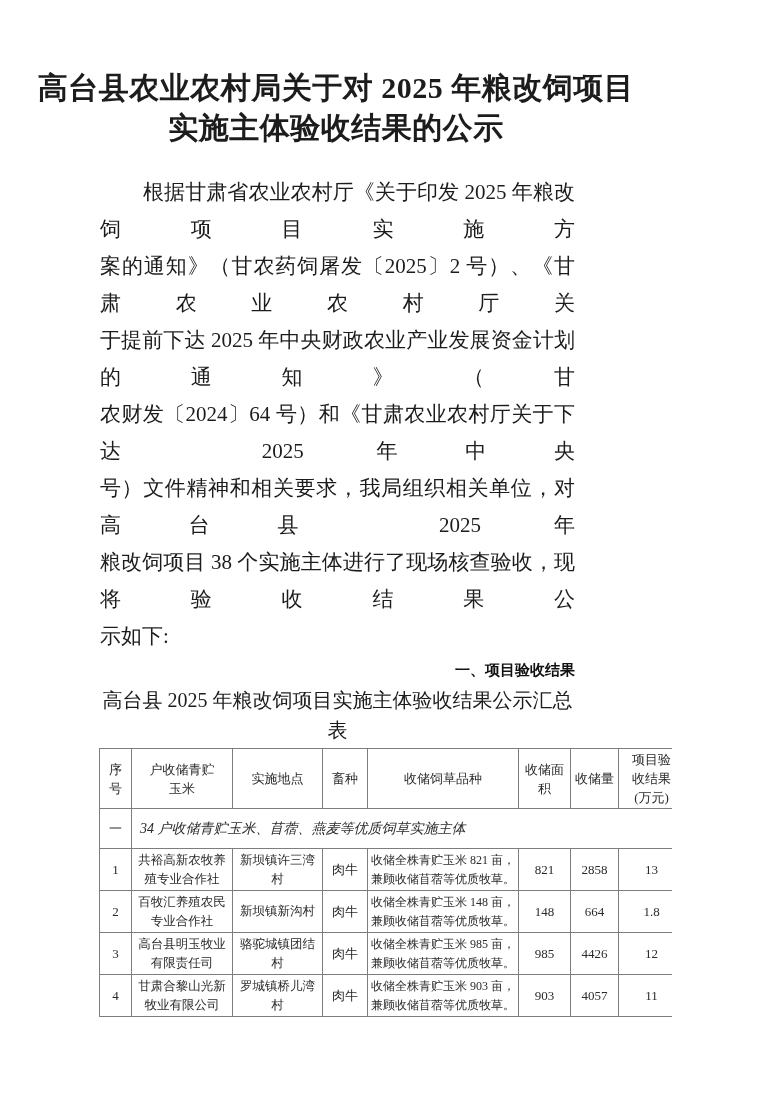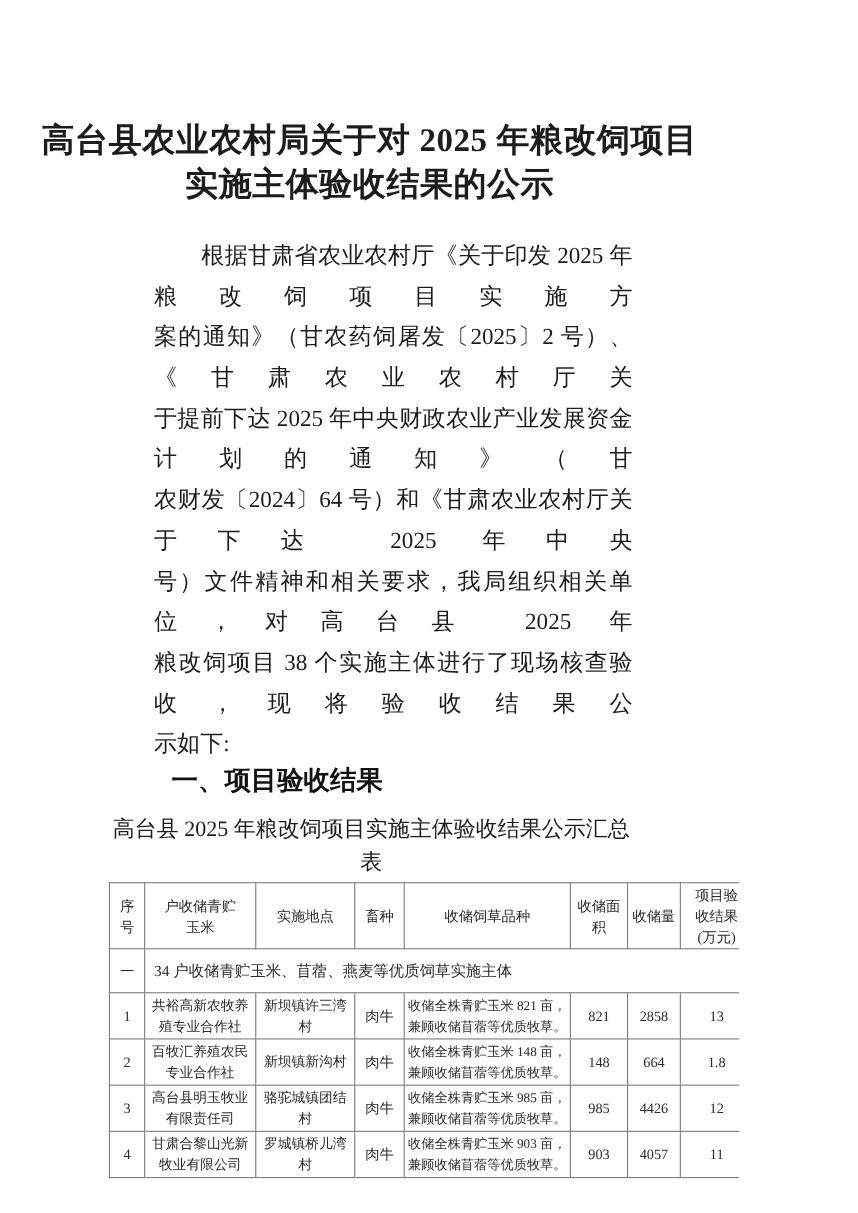--- a/index.html
+++ b/index.html
@@ -9,66 +9,66 @@
   }
   .page {
     position: relative;
     width: 672px;
     height: 1103px;
     background: #ffffff;
     color: #1c1c1c;
     font-family: "Liberation Serif", "DejaVu Serif", serif;
     overflow: hidden;
     box-sizing: border-box;
-    padding-top: 108px;
+    padding-top: 68px;
   }
   .doc-title {
     width: 600px;
     margin: 0 auto;
     text-align: center;
     font-size: 30px;
     line-height: 40px;
     font-weight: bold;
     font-family: "Liberation Serif", "DejaVu Serif", serif;
     letter-spacing: 0.5px;
   }
   .content {
     margin-left: 100px;
     margin-right: 97px;
   }
   .body-block {
     margin-top: 26px;
-    margin-left: 40px;
   }
   .pline {
     font-size: 21px;
     line-height: 37px;
     text-align: justify;
     text-align-last: justify;
     white-space: normal;
     word-break: break-all;
   }
   .pline.first {
     text-indent: 43px;
   }
   .pline.last {
     text-align: center;
     text-align-last: left;
   }
   .section-heading {
     margin-top: 2px;
-    margin-left: 56px;
+    margin-left: 36px;
     font-family: "Liberation Sans", "DejaVu Sans", sans-serif;
     font-weight: bold;
-    font-size: 24px;
+    font-size: 15px;
     line-height: 26px;
     color: #111111;
+    text-align: right;
   }
   .table-title {
-    margin-top: 16px;
+    margin-top: 2px;
     text-align: center;
     font-size: 20px;
     line-height: 30px;
     font-family: "Liberation Serif", "DejaVu Serif", serif;
   }
   table.results {
     margin-left: 99px;
     margin-top: 3px;
     border-collapse: collapse;
     table-layout: fixed;
@@ -100,20 +100,21 @@
     padding: 0 8px;
   }
   tr.section-row {
     height: 40px;
   }
   tr.section-row td.section-label {
     text-align: left;
     padding-left: 8px;
     font-size: 14px;
     word-break: normal;
+    font-style: italic;
   }
   tr.section-row td.section-index {
     font-size: 13px;
   }
   tr.data-row {
     height: 42px;
   }
   tr.data-row td {
     font-size: 13px;
     line-height: 19px;

